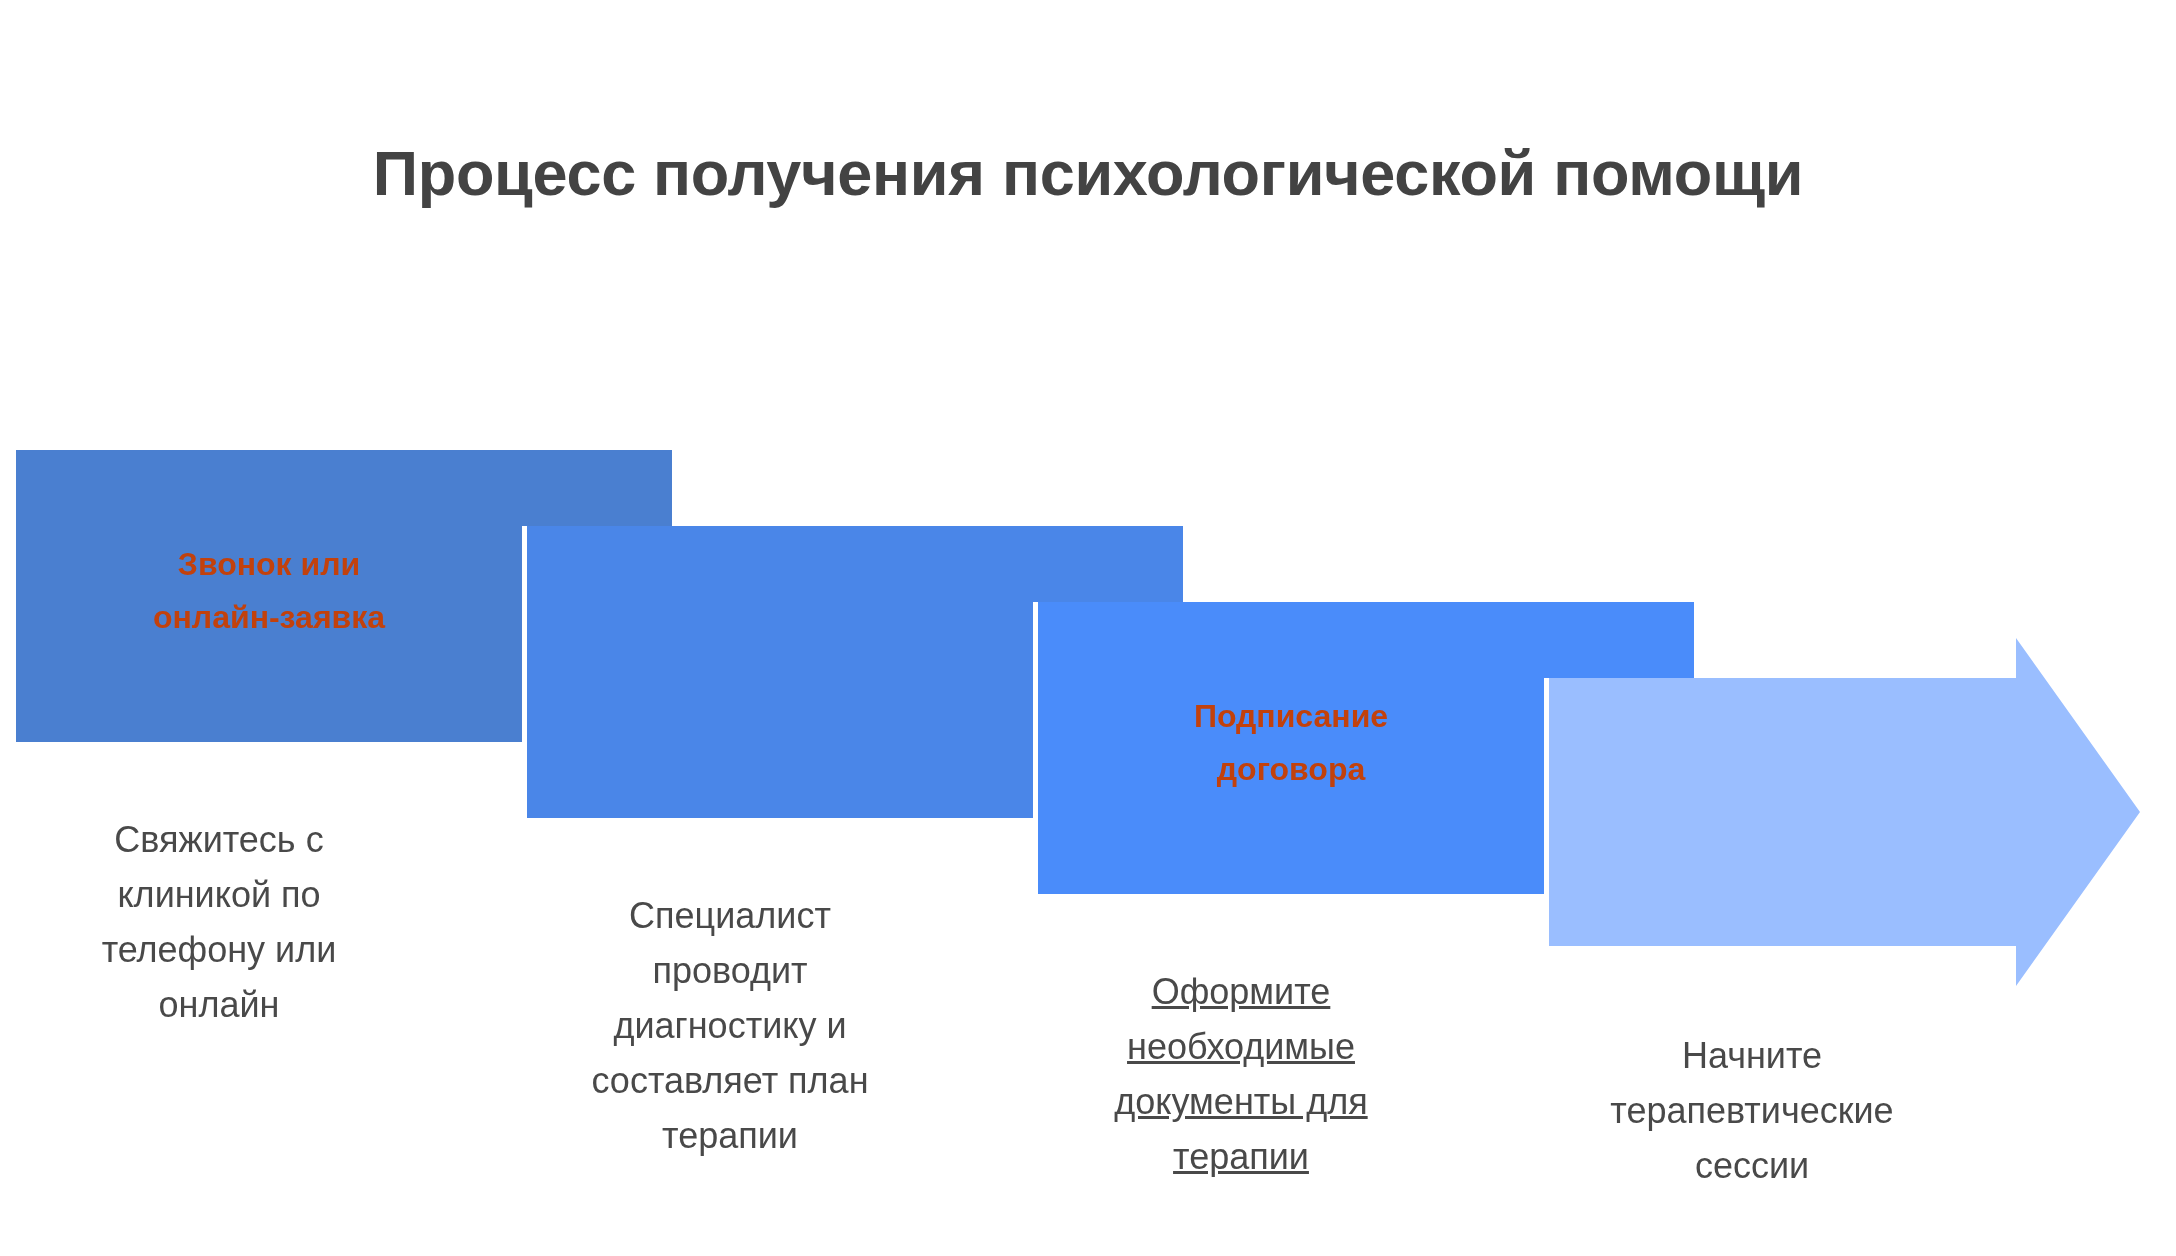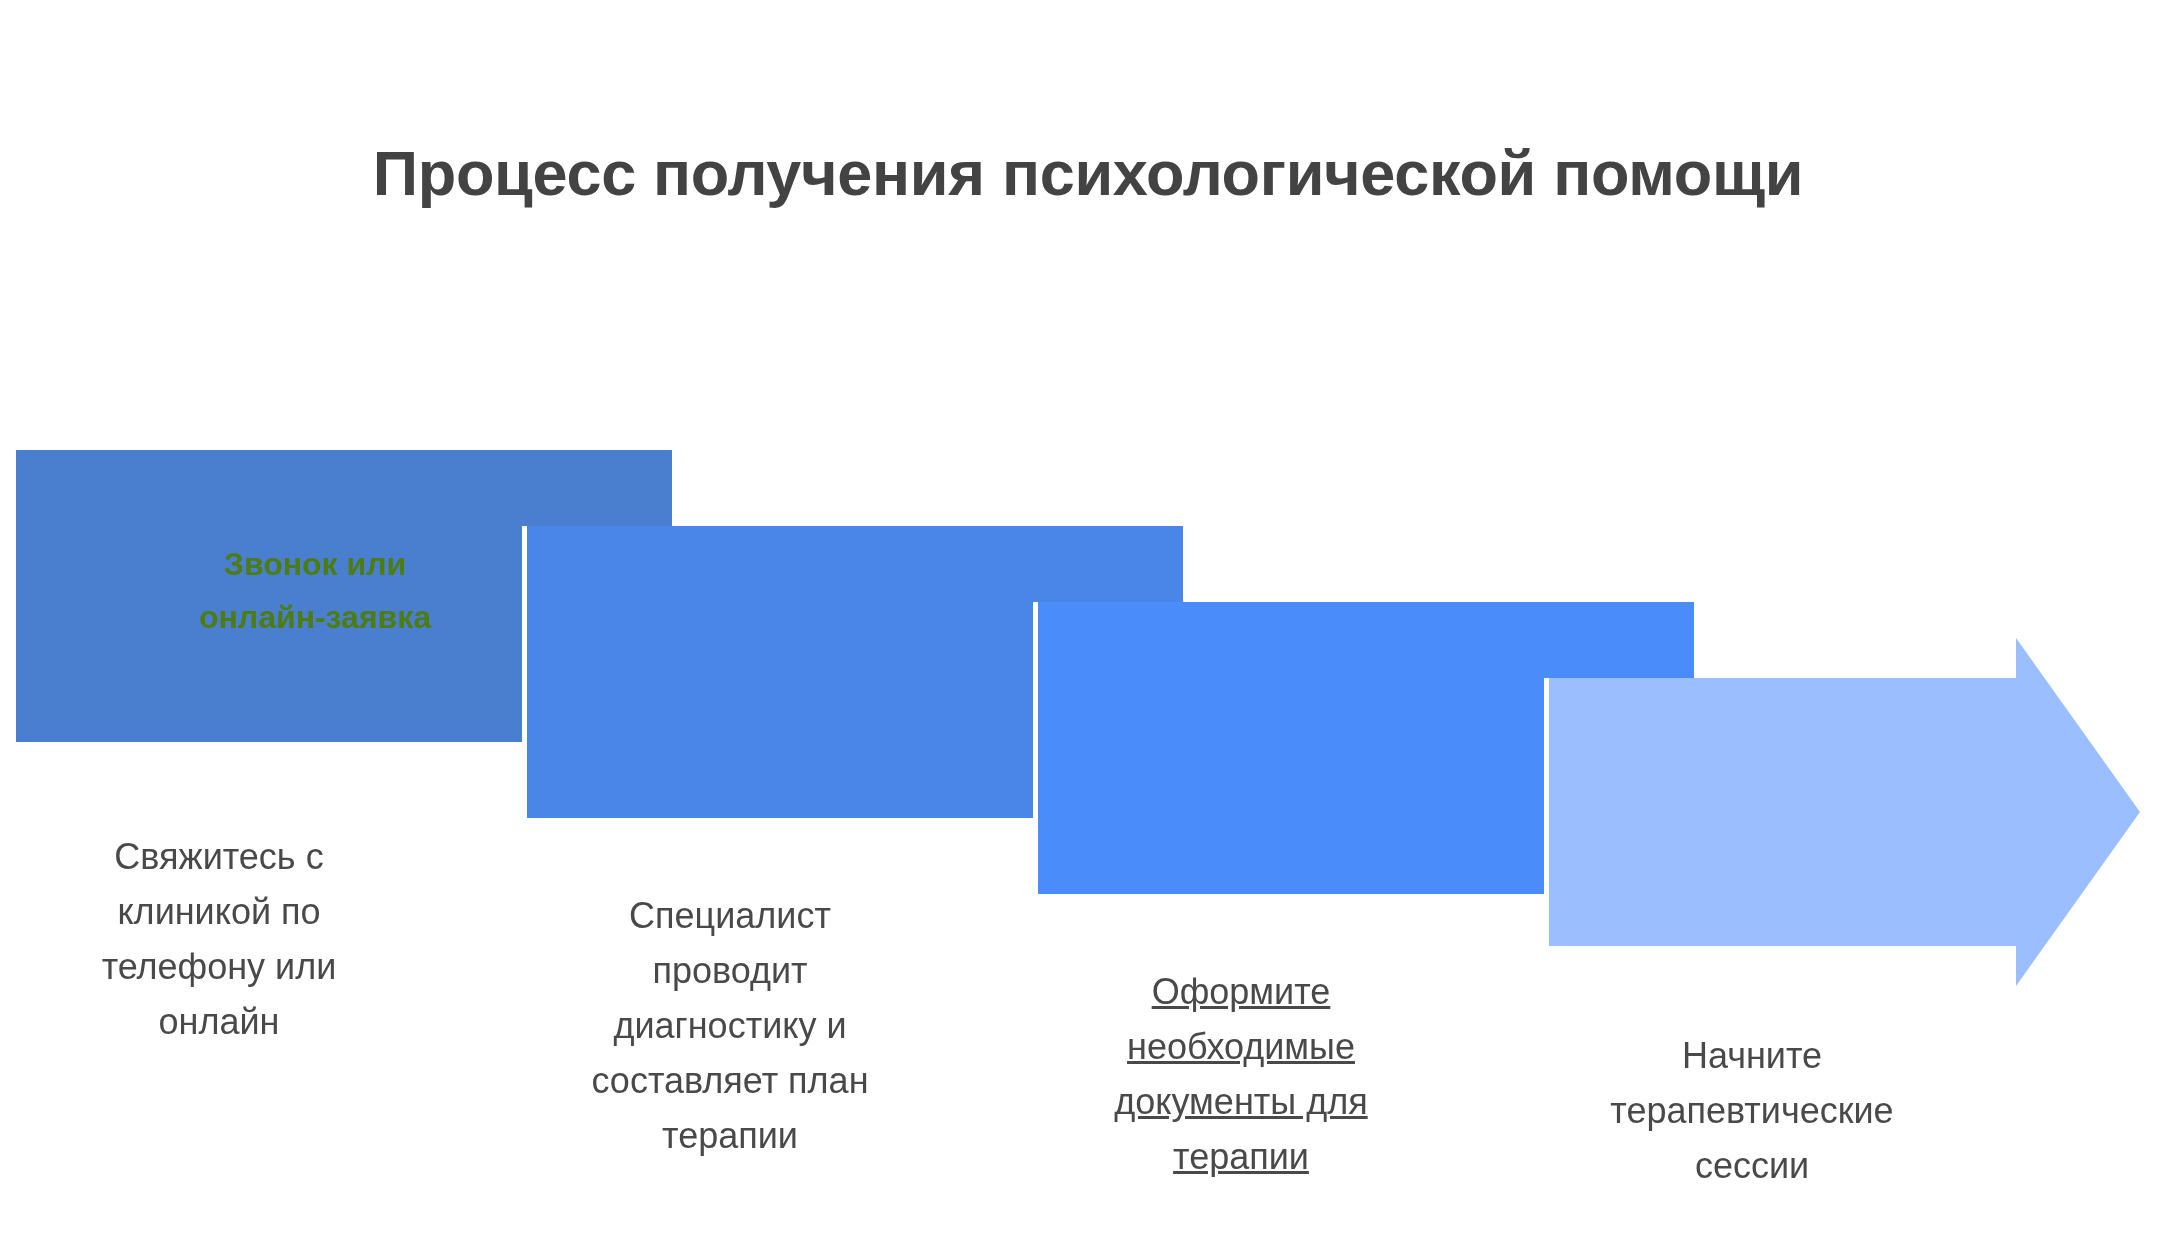--- a/index.html
+++ b/index.html
@@ -34,27 +34,26 @@
     white-space: nowrap;
   }
   #diagram-svg {
     position: absolute;
     left: 0; top: 0;
     width: 2176px;
     height: 1256px;
   }
   .step-label {
     position: absolute;
-    color: #4d7c0f;
+    color: #c2410c;
     font-weight: bold;
     font-size: 32px;
     line-height: 53px;
     text-align: center;
     white-space: pre-line;
-    margin-left: 46px;
   }
   .step-caption {
     position: absolute;
     color: #494949;
     font-weight: normal;
     font-size: 36px;
     line-height: 55px;
     text-align: center;
     white-space: pre-line;
   }
@@ -72,22 +71,24 @@
 
     <polygon points="527,526 1183,526 1183,602 1033,602 1033,818 527,818" fill="#4a86e8"></polygon>
 
     <polygon points="1038,602 1694,602 1694,678 1544,678 1544,894 1038,894" fill="#4a8cfa"></polygon>
 
     <polygon points="1549,678 2016,678 2016,638 2140,812 2016,986 2016,946 1549,946" fill="#9abeff"></polygon>
   </svg>
 
   <div class="step-label" style="left:16px; top:538px; width:506px;">Звонок или
 онлайн-заявка</div>
+  <div class="step-label" style="left:1038px; top:690px; width:506px;">Подписание
+договора</div>
 
-  <div class="step-caption" style="left:16px; top:829px; width:406px;">Свяжитесь с
+  <div class="step-caption" style="left:16px; top:812px; width:406px;">Свяжитесь с
 клиникой по
 телефону или
 онлайн</div>
   <div class="step-caption" style="left:527px; top:888px; width:406px;">Специалист
 проводит
 диагностику и
 составляет план
 терапии</div>
   <div class="step-caption" style="left:1038px; top:964px; width:406px;text-decoration:underline;">Оформите
 необходимые

